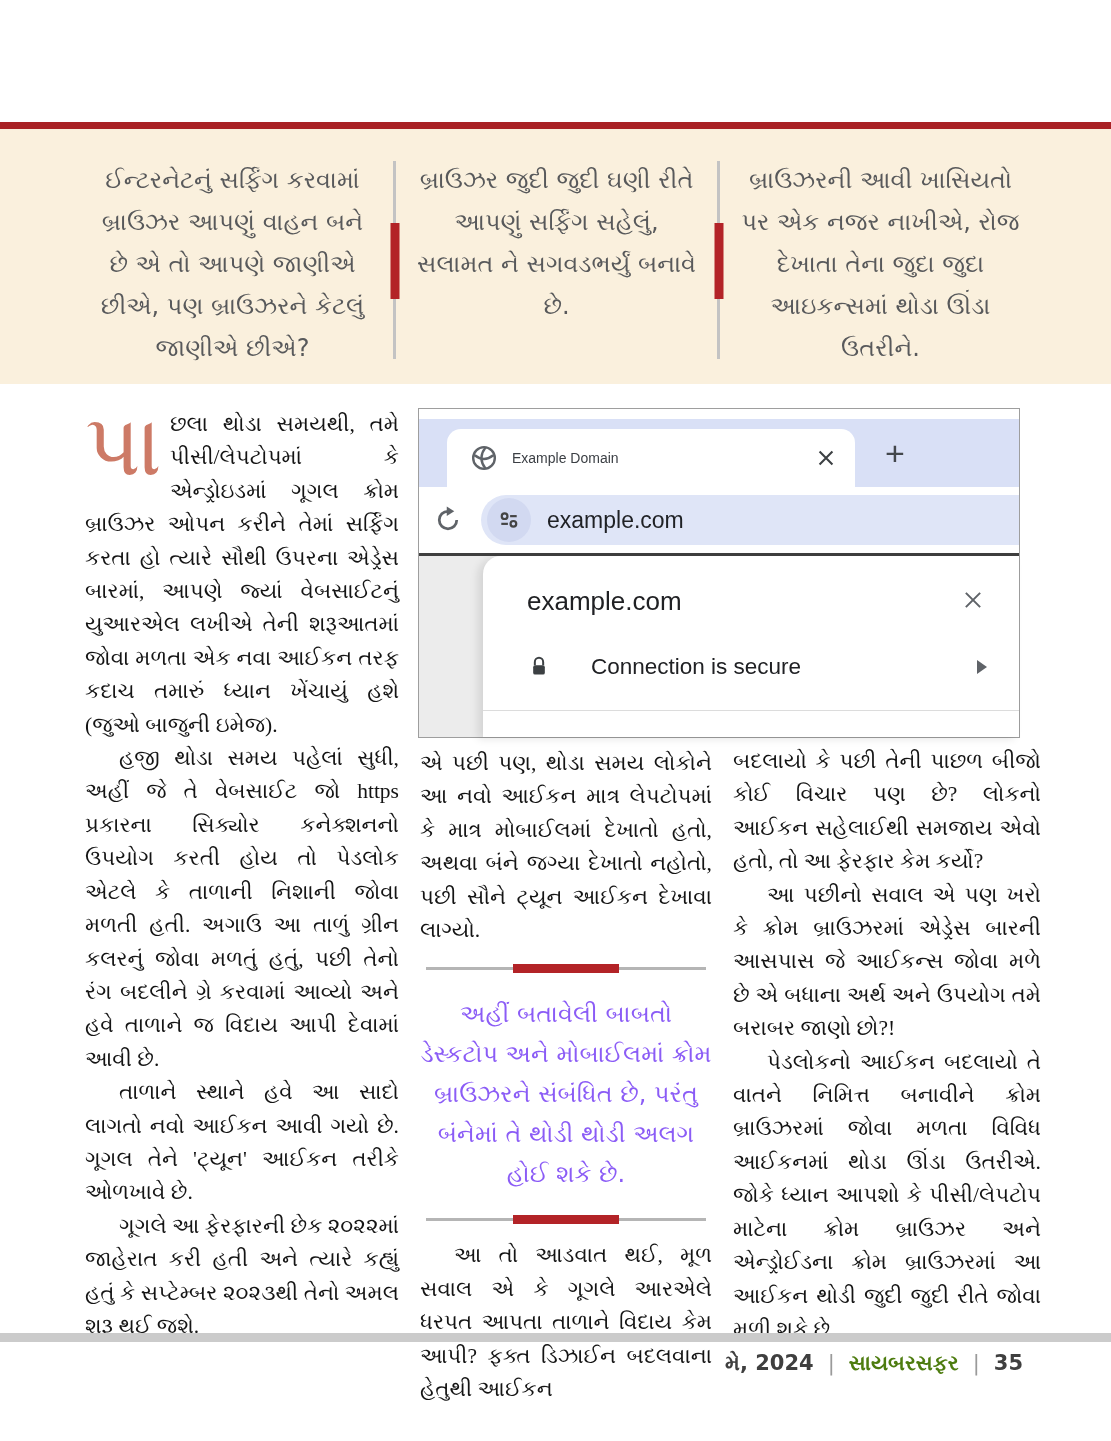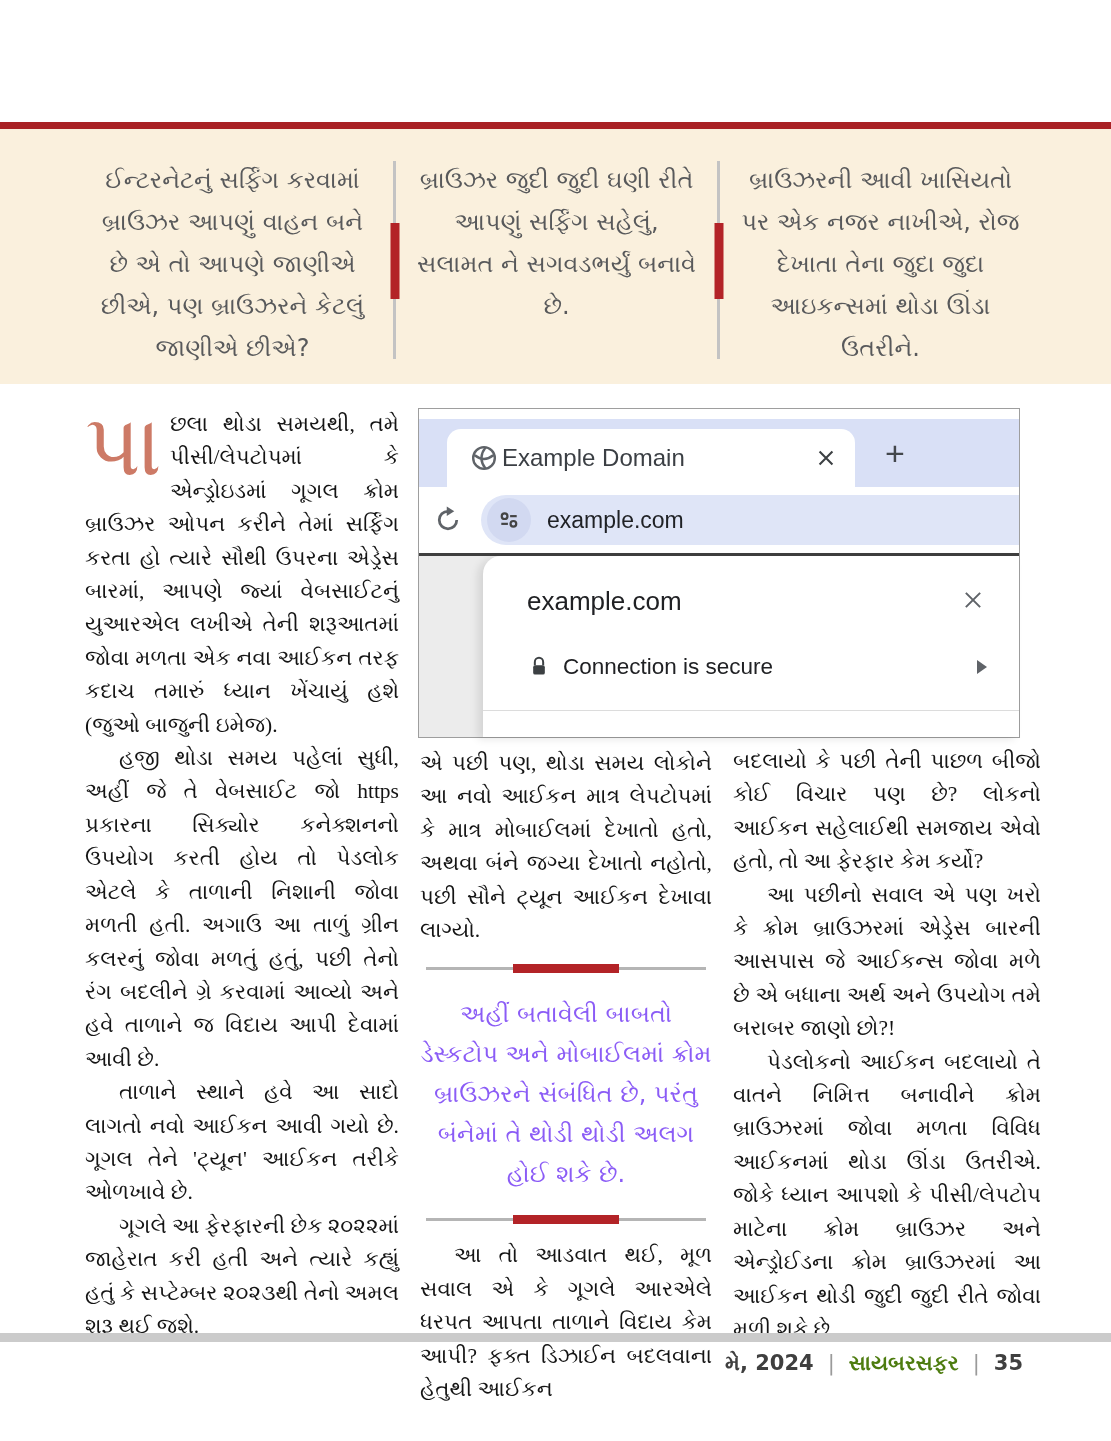--- a/index.html
+++ b/index.html
@@ -48,21 +48,21 @@
   .shot {
     position:absolute; left:418px; top:408px; width:602px; height:330px;
     background:#ffffff; border:1px solid #9e9e9e;
     font-family:"Liberation Sans", sans-serif;
   }
   .tabstrip { position:absolute; left:0; top:10px; width:100%; height:68px; background:#d9e0f6; }
   .tab {
     position:absolute; left:28px; top:10px; width:408px; height:58px; background:#ffffff;
     border-radius:14px 14px 0 0; display:flex; align-items:center; padding:0 20px 0 24px;
   }
-  .tab-title { margin-left:5px; font-size:24px; color:#3b3f44; white-space:nowrap; }
+  .tab-title { margin-left:15px; font-size:14px; color:#3b3f44; white-space:nowrap; }
   .tab-close { margin-left:auto; display:flex; align-items:center; }
   .newtab-btn {
     position:absolute; left:448px; top:0; height:68px; width:56px;
     display:flex; align-items:center; justify-content:center;
     font-size:34px; color:#43474c; font-weight:400;
   }
   .toolbar { position:absolute; left:0; top:78px; width:100%; height:66px; background:#ffffff; }
   .reload { position:absolute; left:14px; top:18px; width:30px; height:30px; }
   .omnibox {
     position:absolute; left:62px; top:8px; right:0; height:50px; background:#dfe5f7;
@@ -77,21 +77,21 @@
     position:absolute; left:0; top:144px; right:0; bottom:0; background:#ececec;
     border-top:3px solid #3f3f3f;
   }
   .popup {
     position:absolute; left:64px; top:0; right:0; bottom:0; background:#ffffff;
     border-radius:18px 0 0 0; box-shadow:-5px 2px 9px rgba(0,0,0,0.10);
   }
   .popup-domain { position:absolute; left:44px; top:30px; font-size:26px; color:#202124; }
   .popup-close { position:absolute; right:36px; top:34px; }
   .secure-row { position:absolute; left:46px; top:98px; right:32px; display:flex; align-items:center; }
-  .secure-label { margin-left:14px; font-size:22.5px; color:#202124; }
+  .secure-label { margin-left:42px; font-size:22.5px; color:#202124; }
   .arrow-right {
     margin-left:auto; width:0; height:0;
     border-left:10px solid #5f6368; border-top:7px solid transparent; border-bottom:7px solid transparent;
   }
   .popup-divider { position:absolute; left:0; right:0; top:154px; height:1px; background:#dcdcdc; }
 
   
   .footer-bar { position:absolute; left:0; top:1333px; width:100%; height:9px; background:#cbcbcb; }
   .footer-line {
     position:absolute; top:1351px; right:88px;

